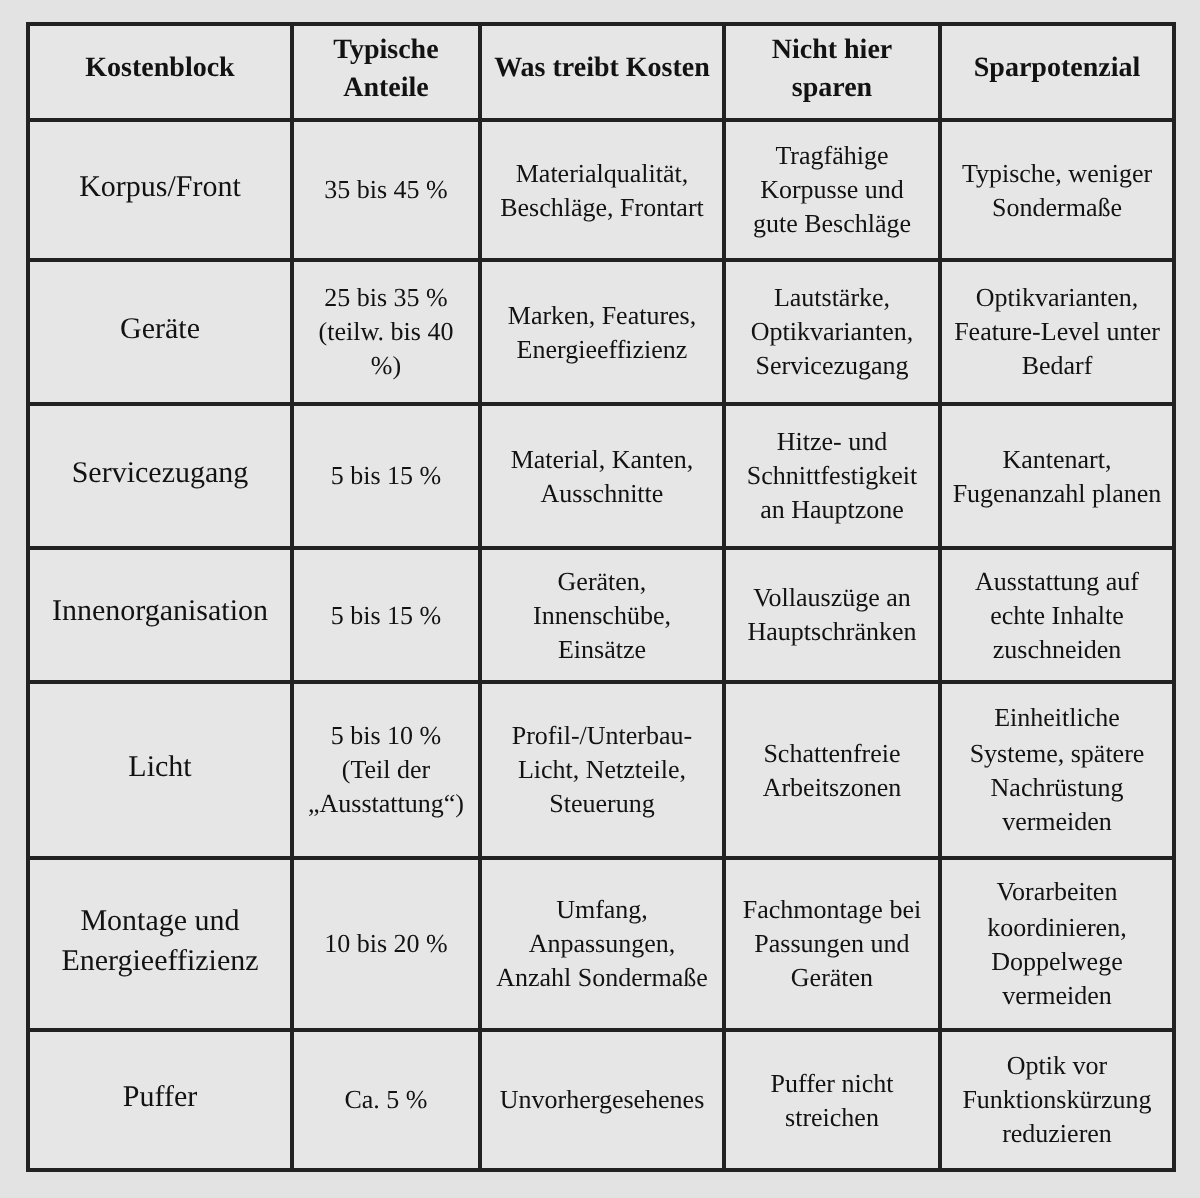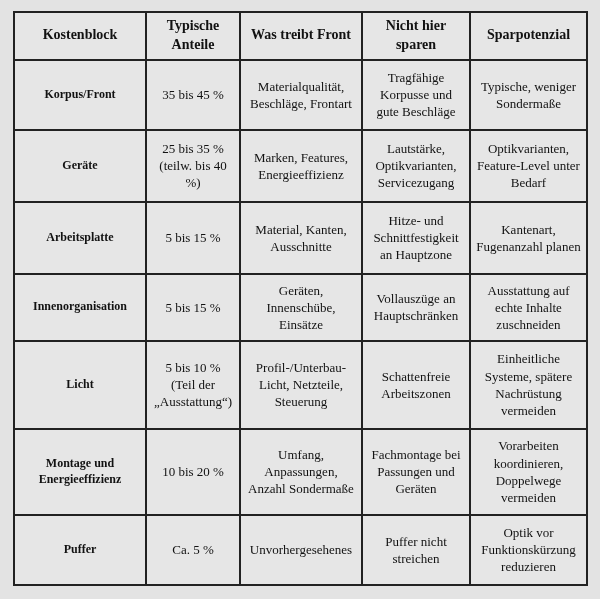--- a/index.html
+++ b/index.html
@@ -28,22 +28,22 @@
     font-size: 13px;
     line-height: 1.32;
     word-wrap: break-word;
   }
   .cost-table th {
     font-size: 14px;
     font-weight: bold;
     line-height: 1.35;
   }
   .cost-table td.rowhead {
-    font-weight: bold;
-    font-size: 12px;
+    font-weight: normal;
+    font-size: 15px;
   }
   
   col.c1 { width: 132px; }
   col.c2 { width: 94px; }
   col.c3 { width: 122px; }
   col.c4 { width: 108px; }
   col.c5 { width: 117px; }
   
   tr.hrow  { height: 36px; }
   tr.r0 { height: 70px; }
@@ -63,42 +63,42 @@
       <col class="c1">
         <col class="c2">
         <col class="c3">
         <col class="c4">
         <col class="c5">
     </colgroup>
     <thead>
       <tr class="hrow">
         <th>Kostenblock</th>
         <th>Typische Anteile</th>
-        <th>Was treibt Front</th>
+        <th>Was treibt Kosten</th>
         <th>Nicht hier sparen</th>
         <th>Sparpotenzial</th>
       </tr>
     </thead>
     <tbody>
       <tr class="r0">
         <td class="rowhead">Korpus/Front</td>
         <td>35 bis 45 %</td>
         <td>Materialqualität, Beschläge, Frontart</td>
         <td>Tragfähige Korpusse und gute Beschläge</td>
         <td>Typische, weniger Sondermaße</td>
       </tr>
       <tr class="r1">
         <td class="rowhead">Geräte</td>
         <td>25 bis 35 % (teilw. bis 40 %)</td>
         <td>Marken, Features, Energieeffizienz</td>
         <td>Lautstärke, Optikvarianten, Servicezugang</td>
         <td>Optikvarianten, Feature-Level unter Bedarf</td>
       </tr>
       <tr class="r2">
-        <td class="rowhead">Arbeitsplatte</td>
+        <td class="rowhead">Servicezugang</td>
         <td>5 bis 15 %</td>
         <td>Material, Kanten, Ausschnitte</td>
         <td>Hitze- und Schnittfestigkeit an Hauptzone</td>
         <td>Kantenart, Fugenanzahl planen</td>
       </tr>
       <tr class="r3">
         <td class="rowhead">Innenorganisation</td>
         <td>5 bis 15 %</td>
         <td>Geräten, Innenschübe, Einsätze</td>
         <td>Vollauszüge an Hauptschränken</td>

